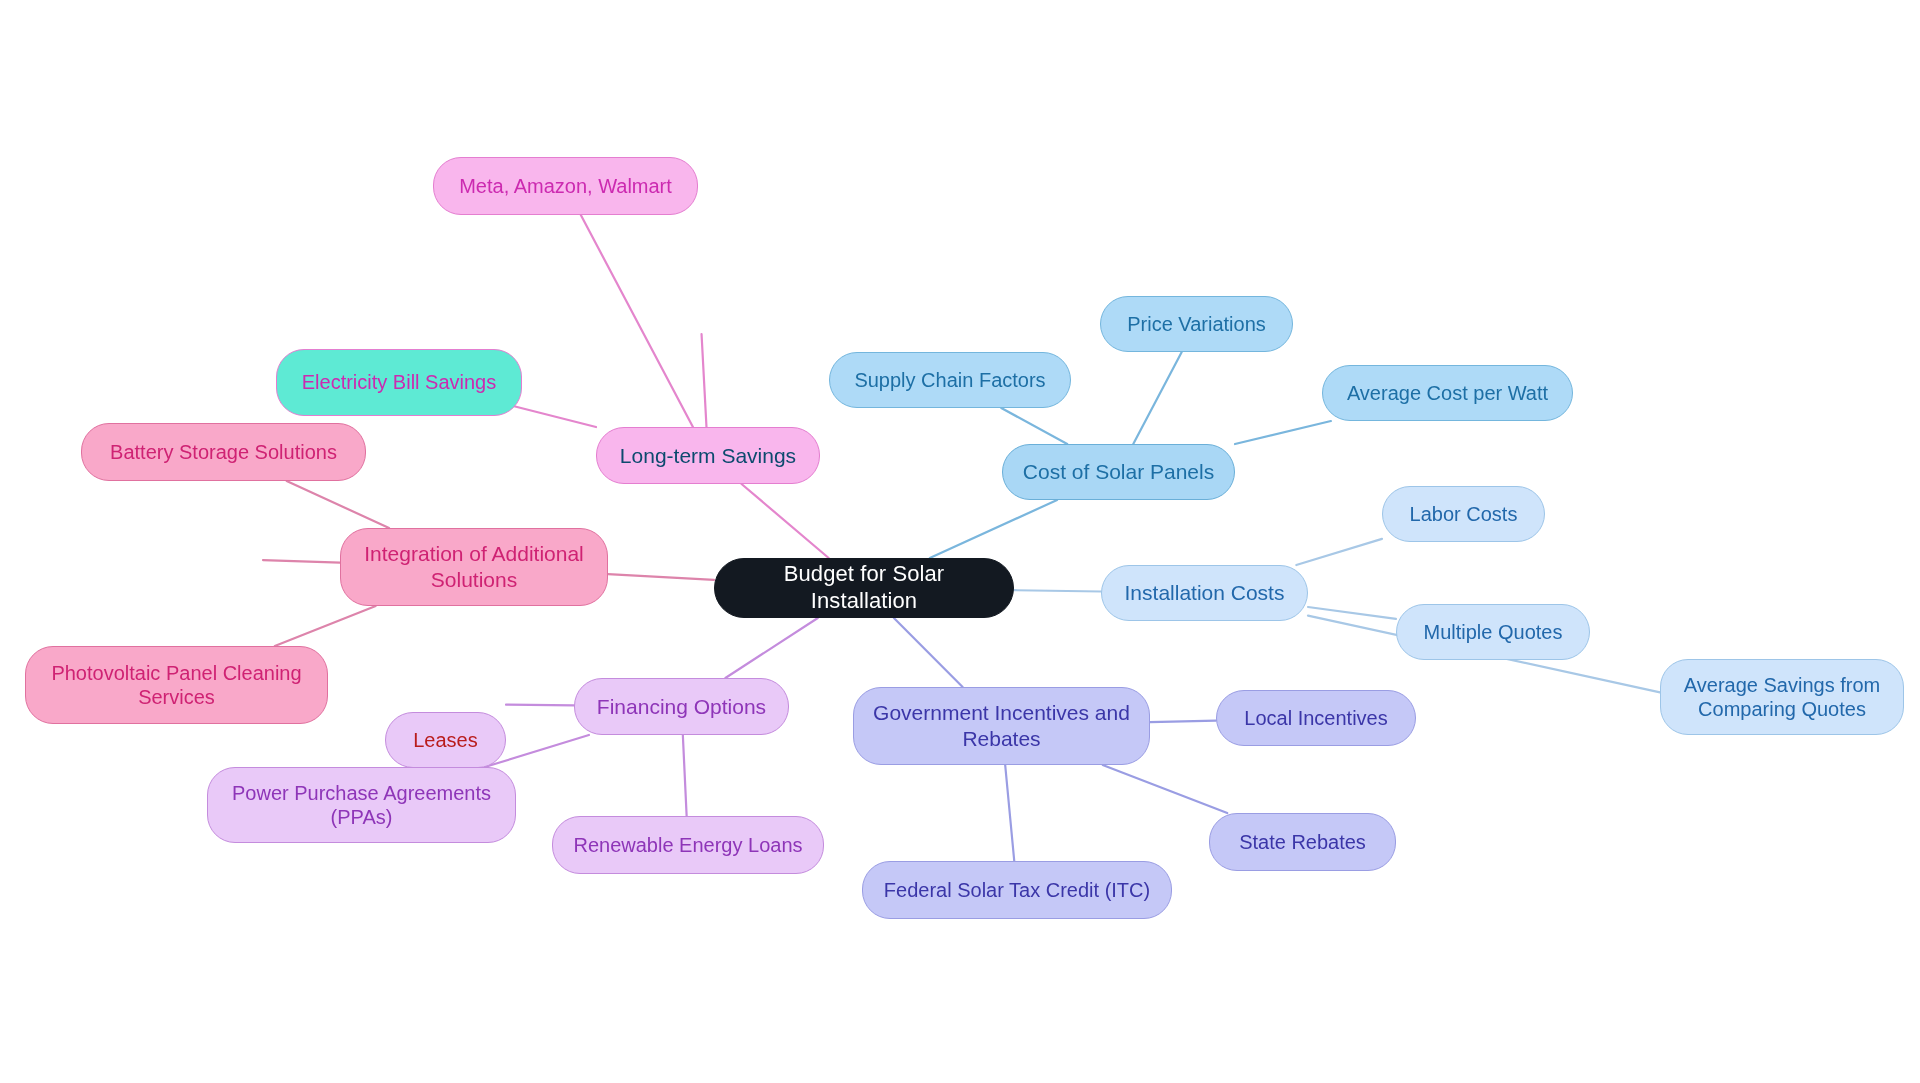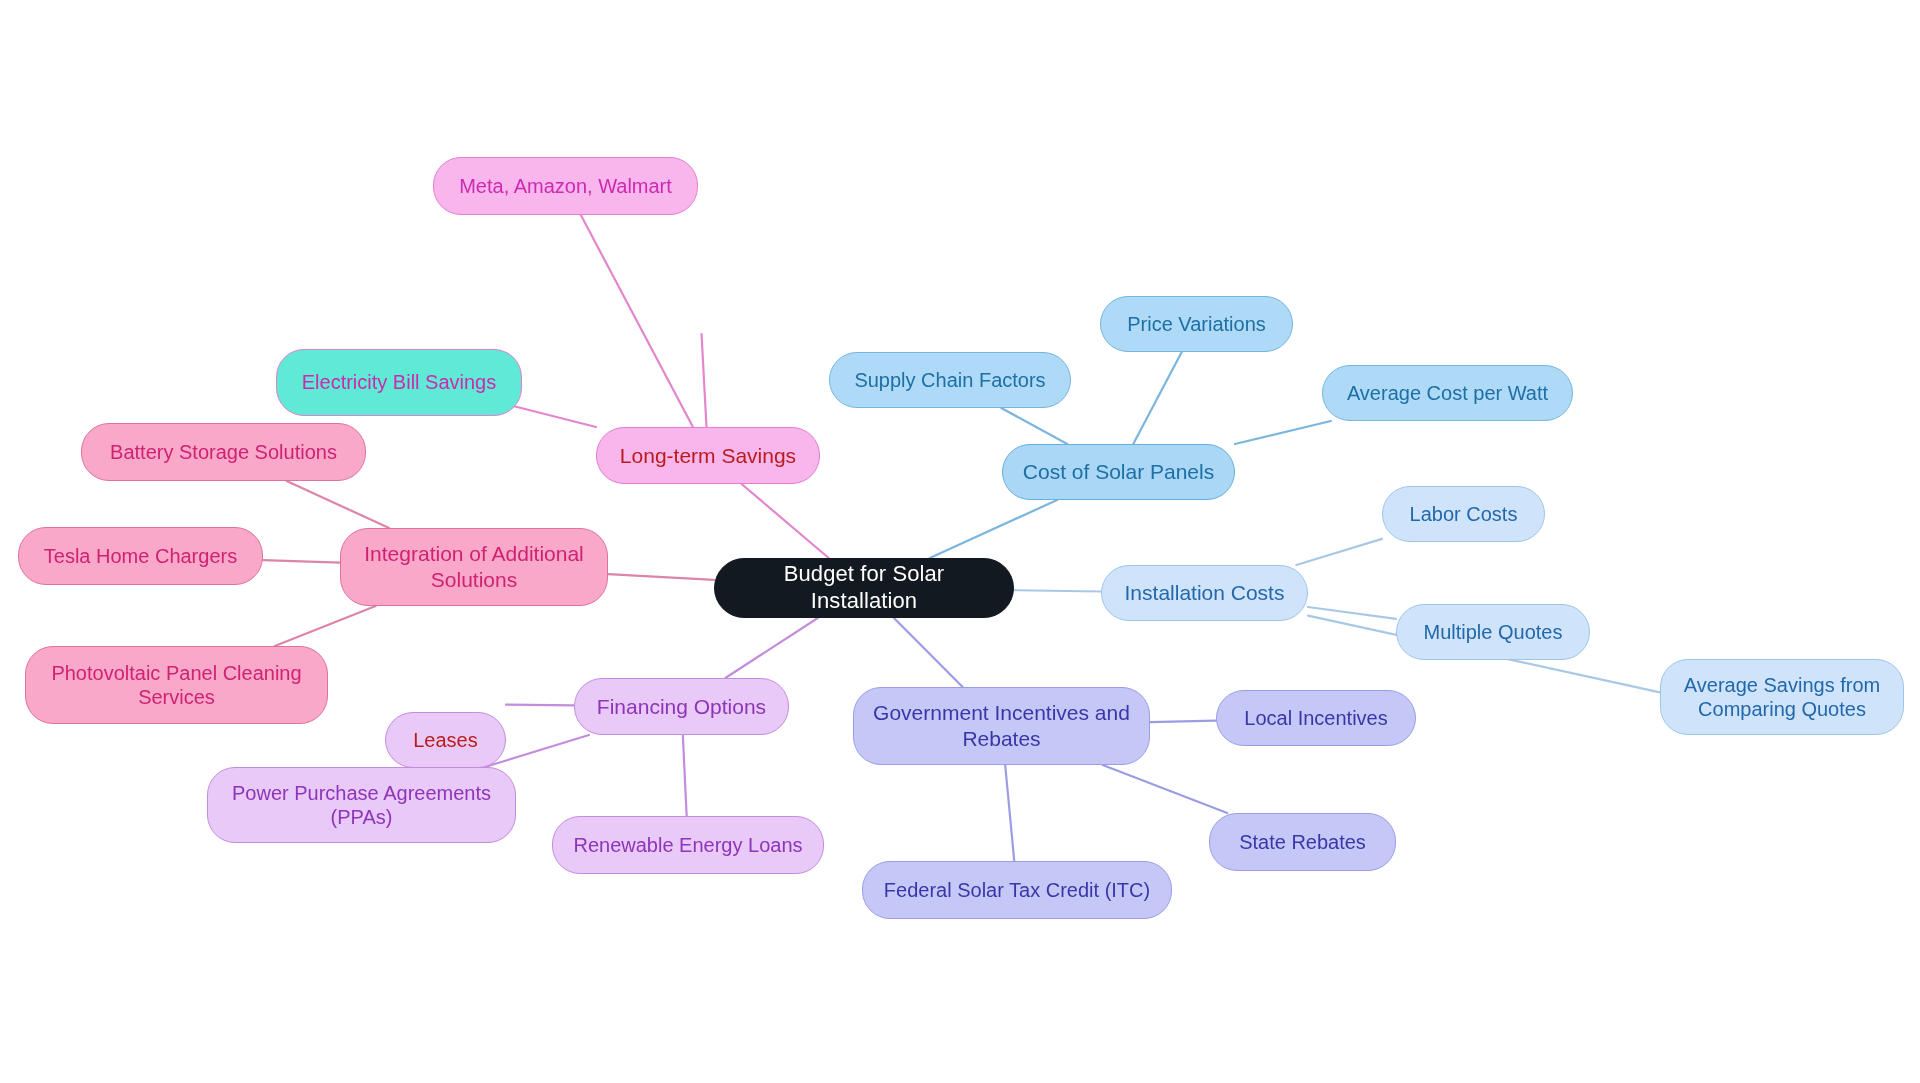--- a/index.html
+++ b/index.html
@@ -79,19 +79,18 @@
     <div class="node lvl2" style="left: 1209px; top: 813px; width: 187px; height: 58px; background: rgb(197, 200, 247); color: rgb(59, 54, 168); border-color: rgb(154, 157, 227);">State Rebates</div>
     <div class="node lvl2" style="left: 862px; top: 861px; width: 310px; height: 58px; background: rgb(197, 200, 247); color: rgb(59, 54, 168); border-color: rgb(154, 157, 227);">Federal Solar Tax Credit (ITC)</div>
     <div class="node lvl1" style="left: 574px; top: 678px; width: 215px; height: 57px; background: rgb(233, 201, 248); color: rgb(142, 53, 184); border-color: rgb(196, 140, 221);">Financing Options</div>
     <div class="node lvl2" style="left: 385px; top: 712px; width: 121px; height: 56px; background: rgb(233, 201, 248); color: #b91c1c; border-color: rgb(196, 140, 221);">Leases</div>
     <div class="node lvl2" style="left: 207px; top: 767px; width: 309px; height: 76px; background: rgb(233, 201, 248); color: rgb(142, 53, 184); border-color: rgb(196, 140, 221);">Power Purchase Agreements
 (PPAs)</div>
     <div class="node lvl2" style="left: 552px; top: 816px; width: 272px; height: 58px; background: rgb(233, 201, 248); color: rgb(142, 53, 184); border-color: rgb(196, 140, 221);">Renewable Energy Loans</div>
     <div class="node lvl1" style="left: 340px; top: 528px; width: 268px; height: 78px; background: rgb(249, 168, 201); color: rgb(207, 34, 115); border-color: rgb(224, 113, 159);">Integration of Additional
 Solutions</div>
     <div class="node lvl2" style="left: 81px; top: 423px; width: 285px; height: 58px; background: rgb(249, 168, 201); color: rgb(207, 34, 115); border-color: rgb(224, 113, 159);">Battery Storage Solutions</div>
-    <div class="node lvl2" style="left: 18px; top: 527px; width: 245px; height: 58px; background: rgb(249, 168, 201); color: rgb(207, 34, 115); border-color: rgb(224, 113, 159);">Tesla Home Chargers</div>
     <div class="node lvl2" style="left: 25px; top: 646px; width: 303px; height: 78px; background: rgb(249, 168, 201); color: rgb(207, 34, 115); border-color: rgb(224, 113, 159);">Photovoltaic Panel Cleaning
 Services</div>
-    <div class="node lvl1" style="left: 596px; top: 427px; width: 224px; height: 57px; background: rgb(249, 182, 237); color: #b91c1c; border-color: rgb(228, 126, 208);">Long-term Savings</div>
+    <div class="node lvl1" style="left: 596px; top: 427px; width: 224px; height: 57px; background: rgb(249, 182, 237); color: #0c4a6e; border-color: rgb(228, 126, 208);">Long-term Savings</div>
     <div class="node lvl2" style="left: 276px; top: 349px; width: 246px; height: 67px; background: #5eead4; color: rgb(204, 42, 176); border-color: rgb(228, 126, 208);">Electricity Bill Savings</div>
     <div class="node lvl2" style="left: 433px; top: 157px; width: 265px; height: 58px; background: rgb(249, 182, 237); color: rgb(204, 42, 176); border-color: rgb(228, 126, 208);">Meta, Amazon, Walmart</div>
   </div>
 
 </body></html>

